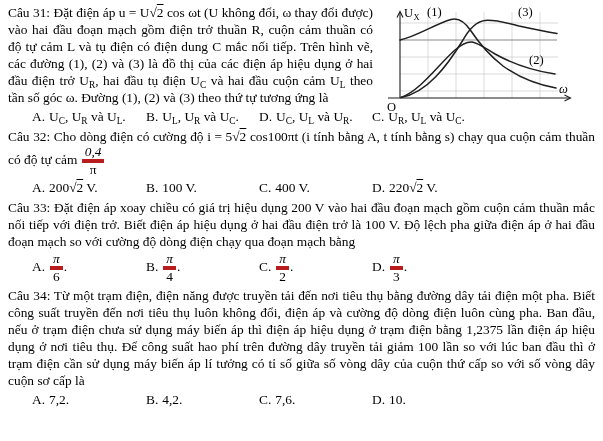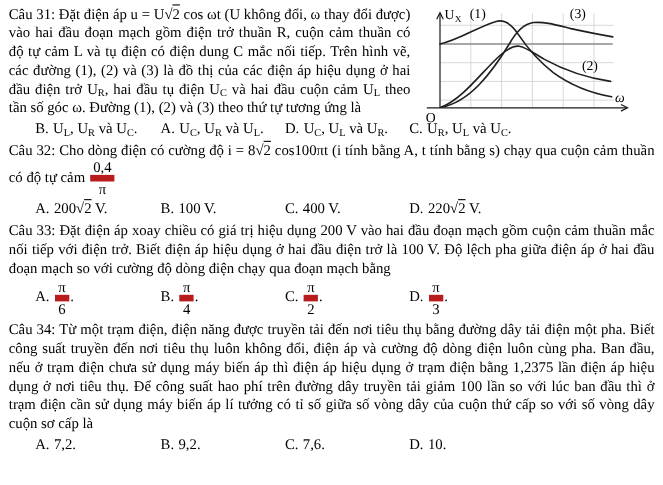--- a/index.html
+++ b/index.html
@@ -6,21 +6,21 @@
   body{width:603px;height:441px;font-family:"Liberation Serif","DejaVu Serif",serif;color:#000;}
   .page{position:relative;width:603px;height:441px;box-sizing:border-box;padding:4px 8px 0 8px;overflow:hidden;background:#fff;}
   p.q{margin:0 0 2px 0;text-align:justify;line-height:17px;font-size:13.4px;}
   .graph-spacer{float:right;width:222px;height:100px;}
   .opts{display:grid;grid-template-columns:114px 113px 113px auto;padding-left:24px;font-size:13.4px;line-height:17px;align-items:center;margin:0 0 3px 0;}
   .opt b{margin-right:4px;}
   b{font-weight:normal;}
   sub{font-size:0.70em;vertical-align:-0.28em;line-height:0;}
   .rad{text-decoration:overline;}
   .frac{display:inline-flex;flex-direction:column;text-align:center;vertical-align:middle;line-height:1.05;padding:0 1px;font-size:13.4px;}
-  .fnum{display:block;border-bottom:6px solid #b91c1c;padding:0 3px;}
+  .fnum{display:block;border-bottom:4px solid #b91c1c;padding:0 3px;font-style:italic;}
   .fden{display:block;}
   .graph{position:absolute;left:381px;top:2px;}
   svg text{font-family:"Liberation Serif","DejaVu Serif",serif;}
 </style>
 </head>
 <body>
 
 <div class="page">
 
   <svg class="graph" width="198" height="113" viewBox="0 0 198 113">
@@ -56,28 +56,28 @@
       <text x="178" y="91" font-style="italic">ω</text>
       <text x="6" y="109">O</text>
     </g>
   </svg>
 
   <p class="q">
     <span class="graph-spacer"></span>
     <span><b>Câu 31:</b><span> Đặt điện áp u = U</span><span class="sqrt">√<span class="rad">2</span></span><span> cos ωt  (U không đổi, ω thay đổi được) vào hai đầu đoạn mạch gồm điện trở thuần R, cuộn cảm thuần có độ tự cảm L và tụ điện có điện dung C mắc nối tiếp. Trên hình vẽ, các đường (1), (2) và (3) là đồ thị của các điện áp hiệu dụng ở hai đầu điện trở U</span><sub>R</sub><span>, hai đầu tụ điện U</span><sub>C</sub><span> và  hai đầu cuộn cảm U</span><sub>L</sub><span> theo tần số góc ω. Đường (1), (2) và (3) theo thứ tự tương ứng là</span></span>
   </p>
   <div class="opts">
+    <span class="opt"><b>A.</b><span><span>U</span><sub>C</sub><span>, U</span><sub>R</sub><span> và U</span><sub>L</sub><span>.</span></span></span>
     <span class="opt"><b>B.</b><span><span>U</span><sub>L</sub><span>, U</span><sub>R</sub><span> và U</span><sub>C</sub><span>.</span></span></span>
-    <span class="opt"><b>A.</b><span><span>U</span><sub>C</sub><span>, U</span><sub>R</sub><span> và U</span><sub>L</sub><span>.</span></span></span>
     <span class="opt"><b>D.</b><span><span>U</span><sub>C</sub><span>, U</span><sub>L</sub><span> và U</span><sub>R</sub><span>.</span></span></span>
     <span class="opt"><b>C.</b><span><span>U</span><sub>R</sub><span>, U</span><sub>L</sub><span> và U</span><sub>C</sub><span>.</span></span></span>
   </div>
 
   <p class="q">
-    <span><b>Câu 32:</b><span> Cho dòng điện có cường độ i = 8</span><span class="sqrt">√<span class="rad">2</span></span><span> cos100πt  (i tính bằng A, t tính bằng s) chạy qua cuộn cảm thuần có độ tự cảm </span><span class="frac">
+    <span><b>Câu 32:</b><span> Cho dòng điện có cường độ i = 5</span><span class="sqrt">√<span class="rad">2</span></span><span> cos100πt  (i tính bằng A, t tính bằng s) chạy qua cuộn cảm thuần có độ tự cảm </span><span class="frac">
           <span class="fnum">0,4</span>
           <span class="fden">π</span>
         </span></span>
   </p>
   <div class="opts">
     <span class="opt"><b>A.</b><span><span>200</span><span class="sqrt">√<span class="rad">2</span></span><span> V.</span></span></span>
     <span class="opt"><b>B.</b><span><span>100 V.</span></span></span>
     <span class="opt"><b>C.</b><span><span>400 V.</span></span></span>
     <span class="opt"><b>D.</b><span><span>220</span><span class="sqrt">√<span class="rad">2</span></span><span> V.</span></span></span>
   </div>
@@ -102,18 +102,18 @@
             <span class="fnum">π</span>
             <span class="fden">3</span>
           </span><span>.</span></span></span>
   </div>
 
   <p class="q">
     <span><b>Câu 34:</b><span> Từ một trạm điện, điện năng được truyền tải đến nơi tiêu thụ bằng đường dây tải điện một pha. Biết công suất truyền đến nơi tiêu thụ luôn không đổi, điện áp và cường độ dòng điện luôn cùng pha. Ban đầu, nếu ở trạm điện chưa sử dụng máy biến áp thì điện áp hiệu dụng ở trạm điện bằng 1,2375 lần điện áp hiệu dụng ở nơi tiêu thụ. Để công suất hao phí trên đường dây truyền tải giảm 100 lần so với lúc ban đầu thì ở trạm điện cần sử dụng máy biến áp lí tưởng có tỉ số giữa số vòng dây của cuộn thứ cấp so với số vòng dây cuộn sơ cấp là</span></span>
   </p>
   <div class="opts">
     <span class="opt"><b>A.</b><span><span>7,2.</span></span></span>
-    <span class="opt"><b>B.</b><span><span>9,2.</span></span></span>
+    <span class="opt"><b>B.</b><span><span>4,2.</span></span></span>
     <span class="opt"><b>C.</b><span><span>7,6.</span></span></span>
     <span class="opt"><b>D.</b><span><span>10.</span></span></span>
   </div>
 
 </div>
 
 </body></html>

